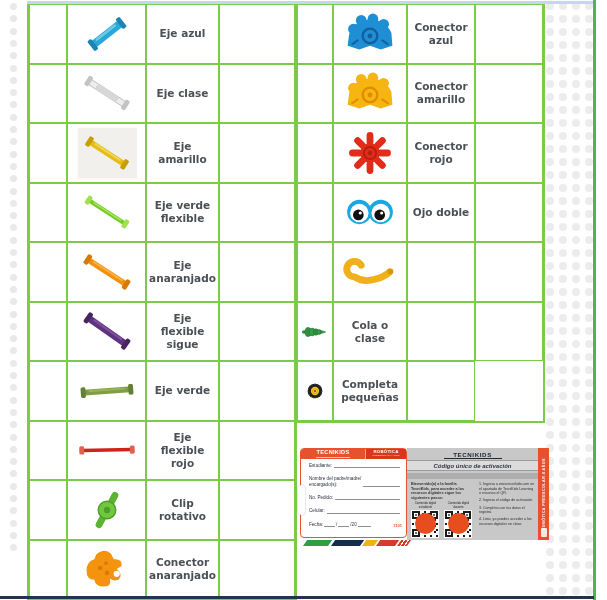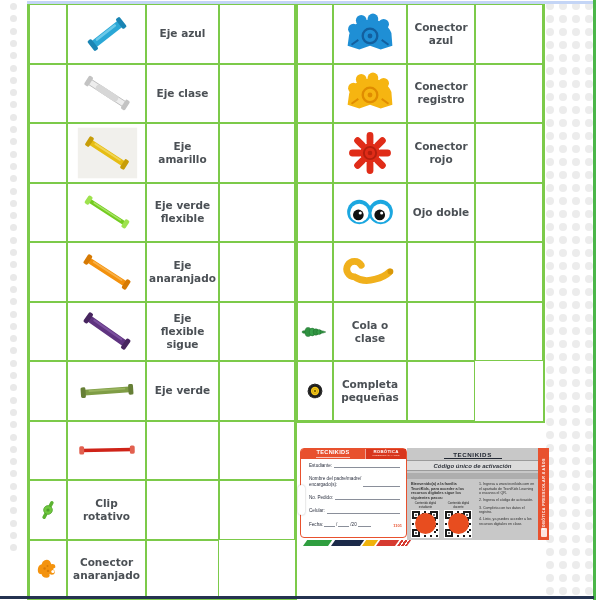--- a/index.html
+++ b/index.html
@@ -195,20 +195,23 @@
       <div class="cell"></div>
       <div class="cell">
         <svg width="72" height="56" viewBox="0 0 74 56" xmlns="http://www.w3.org/2000/svg">
           <g transform="rotate(-1 37 28)">
             <rect x="9.5" y="26.25" width="55" height="3.5" rx="1.75" fill="#cf2318"></rect>
             <rect x="8.5" y="23.75" width="5" height="8.5" rx="1.6" fill="#e2604f"></rect>
             <rect x="60.5" y="23.75" width="5" height="8.5" rx="1.6" fill="#e2604f"></rect>
           </g>
         </svg>
       </div>
+      <div class="cell">
+        <div class="plabel">Eje flexible rojo</div>
+      </div>
       <div class="cell"></div>
       <div class="cell"></div>
       <div class="cell">
         <svg width="72" height="56" viewBox="0 0 74 56" xmlns="http://www.w3.org/2000/svg">
           <rect x="40" y="9" width="7" height="14" rx="3.5" fill="#5cb332" transform="rotate(28 43.5 16)"></rect>
                            <rect x="27" y="33" width="7" height="14" rx="3.5" fill="#5cb332" transform="rotate(28 30.5 40)"></rect>
                            <circle cx="37" cy="28" r="9" fill="#6fc83e" stroke="#4f9e2b" stroke-width="1.5"></circle>
                            <circle cx="37" cy="28" r="3.3" fill="#4f9e2b"></circle>
         </svg>
       </div>
@@ -256,21 +259,21 @@
           <circle cx="28" cy="14" r="5.5" fill="#f6b511"></circle>
   <circle cx="40" cy="12.5" r="5.5" fill="#f6b511"></circle>
           <circle cx="51" cy="18" r="5.5" fill="#f6b511"></circle>
   <path d="M 14 40 L 15.5 29 A 22.5 20 0 0 1 59 27 L 60 40 L 48 44 L 37 40 L 26 44 Z" fill="#f6b511"></path>
   <circle cx="37" cy="30" r="7.5" fill="none" stroke="#e08c00" stroke-width="2.4"></circle>
   <circle cx="37" cy="30" r="2.5" fill="#e08c00"></circle>
   <path d="M 25 34 l -7 5 M 49 34 l 7 5" stroke="#e08c00" stroke-width="2"></path>
         </svg>
       </div>
       <div class="cell">
-        <div class="plabel">Conector registro</div>
+        <div class="plabel">Conector amarillo</div>
       </div>
       <div class="cell"></div>
       <div class="cell"></div>
       <div class="cell">
         <svg width="72" height="56" viewBox="0 0 74 56" xmlns="http://www.w3.org/2000/svg">
           <g fill="#e02c18">
             <rect x="33.5" y="6.5" width="7" height="14" rx="3.5" transform="rotate(0 37 28)"></rect>
             <rect x="33.5" y="6.5" width="7" height="14" rx="3.5" transform="rotate(45 37 28)"></rect>
             <rect x="33.5" y="6.5" width="7" height="14" rx="3.5" transform="rotate(90 37 28)"></rect>
             <rect x="33.5" y="6.5" width="7" height="14" rx="3.5" transform="rotate(135 37 28)"></rect>

